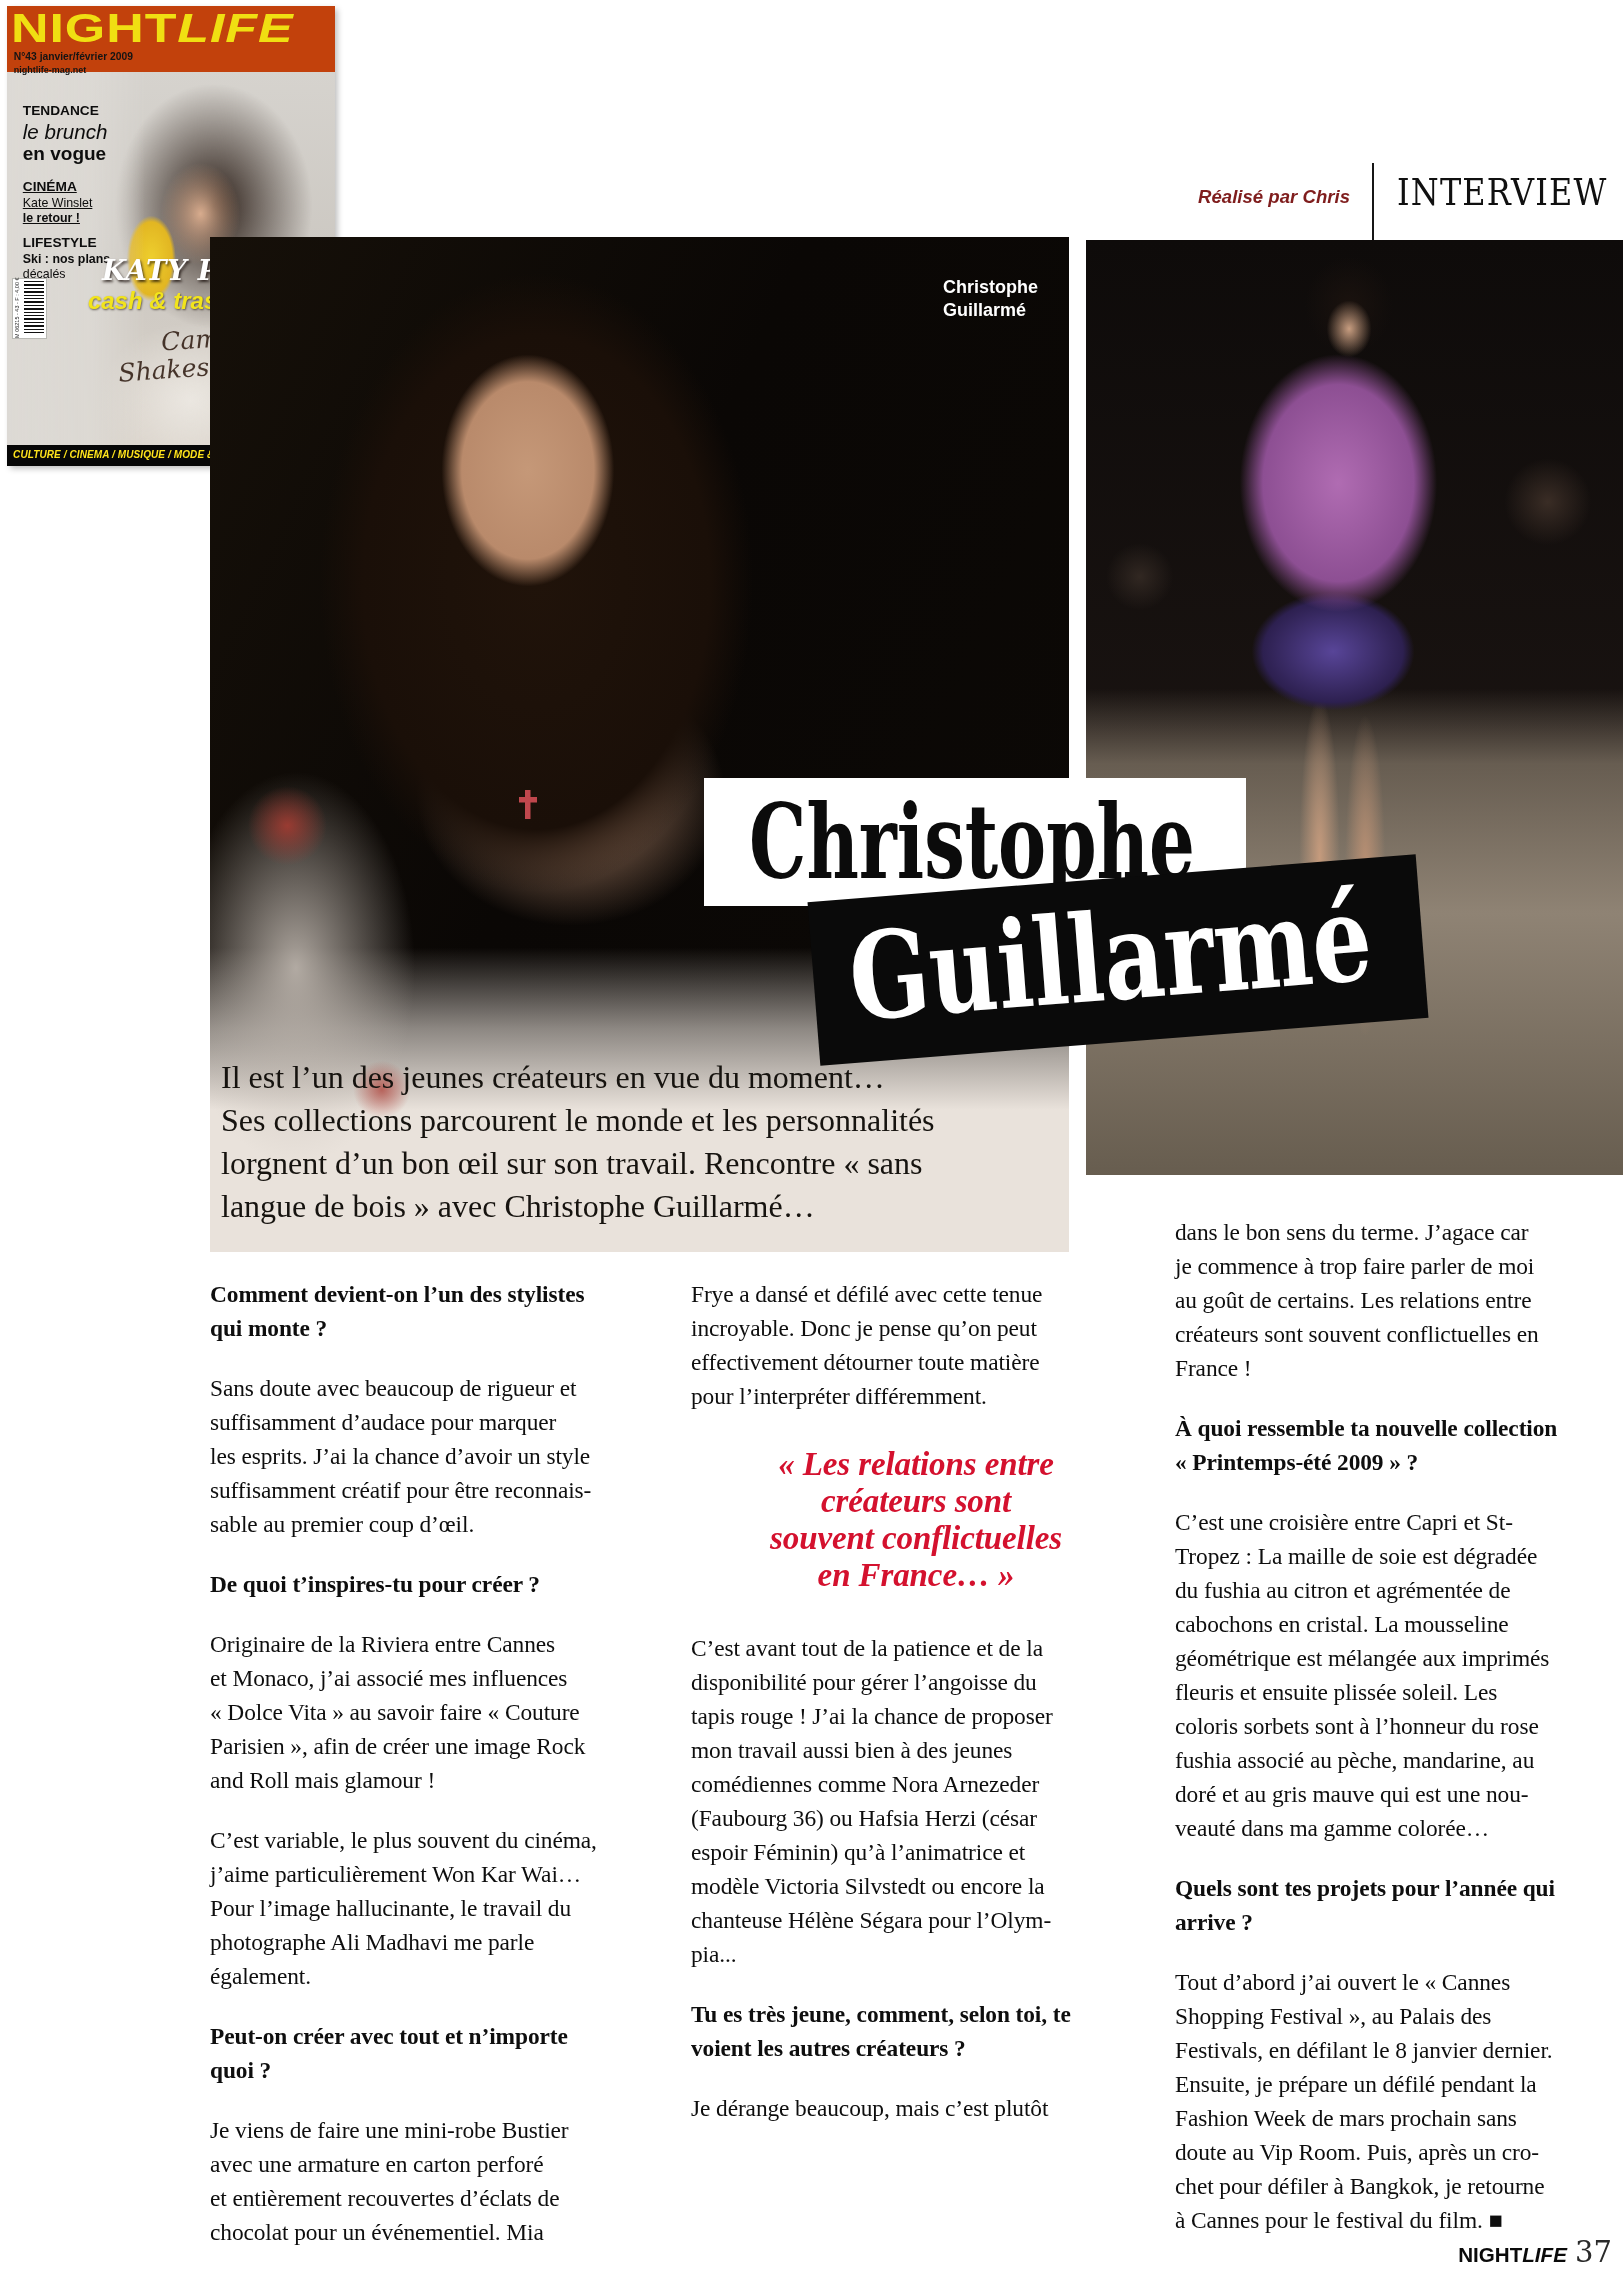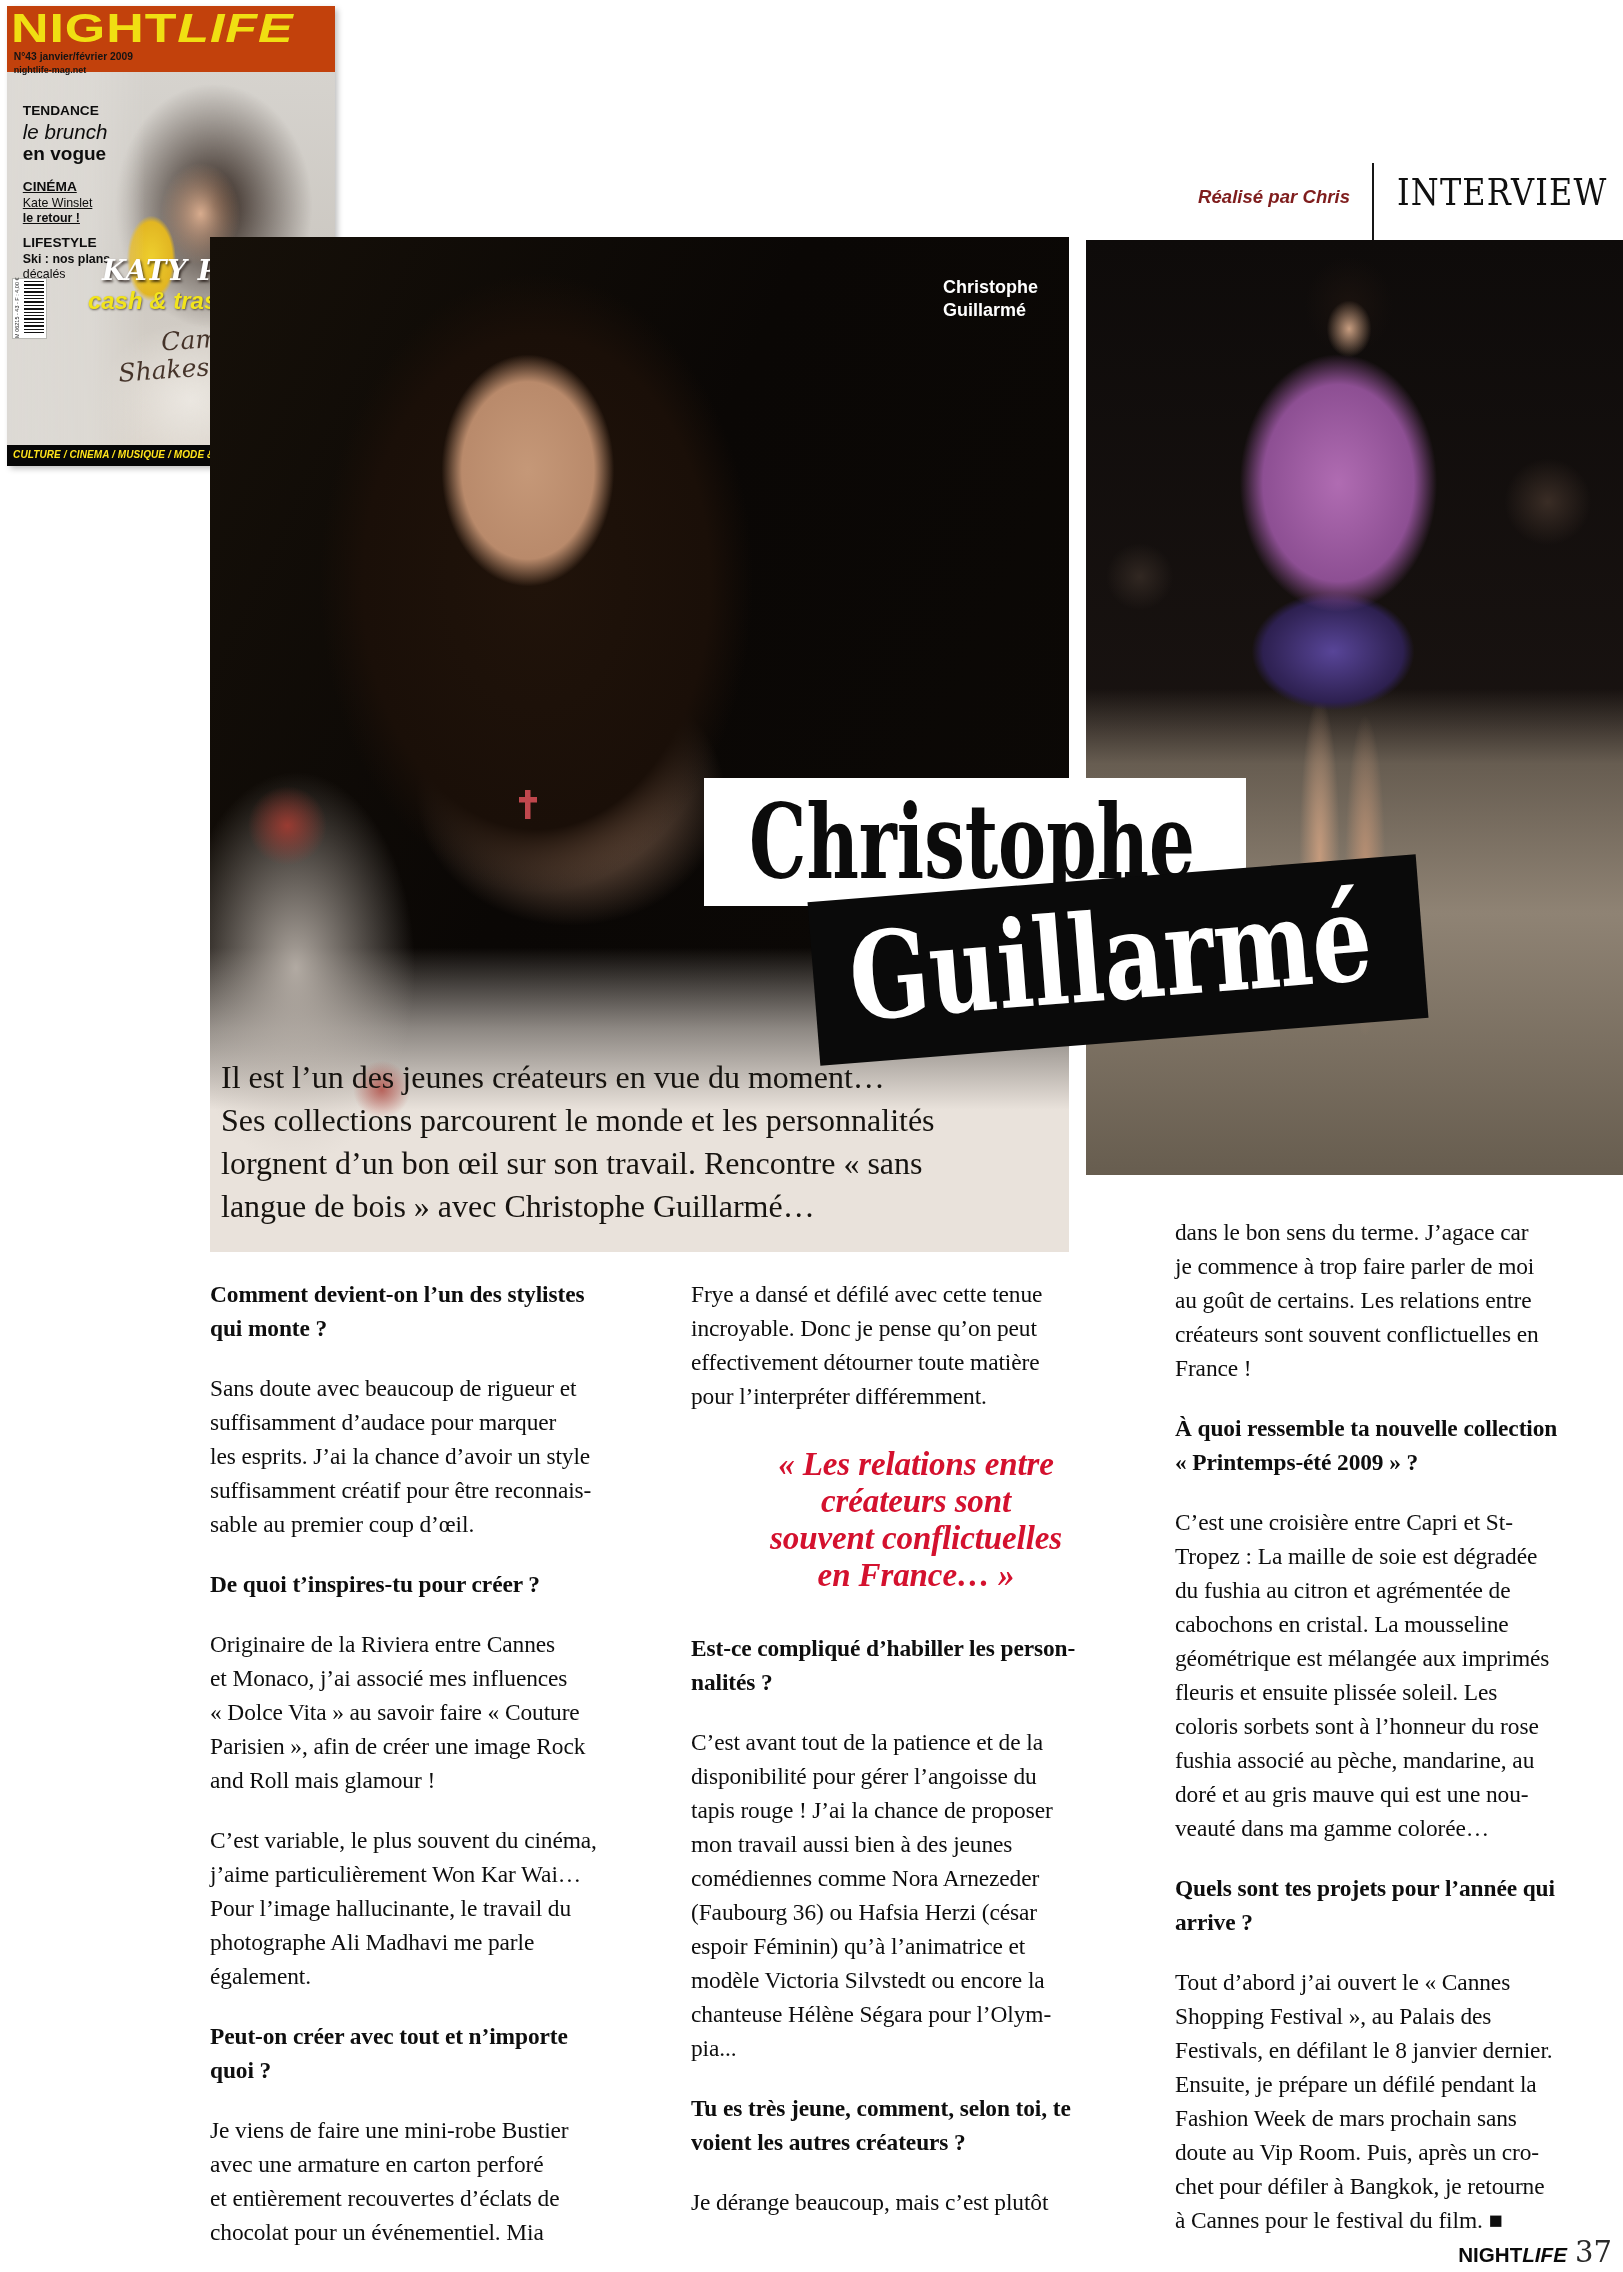--- a/index.html
+++ b/index.html
@@ -204,22 +204,20 @@
     </section>
   <section class="col col2">
       <p class="blk a">Frye a dansé et défilé avec cette tenue
 incroyable. Donc je pense qu’on peut
 effectivement détourner toute matière
 pour l’interpréter différemment.</p>
       <p class="blk quote">« Les relations entre
 créateurs sont
 souvent conflictuelles
 en France… »</p>
-      <p class="blk q">Est-ce compliqué d’habiller les person-
-nalités ?</p>
       <p class="blk a">C’est avant tout de la patience et de la
 disponibilité pour gérer l’angoisse du
 tapis rouge ! J’ai la chance de proposer
 mon travail aussi bien à des jeunes
 comédiennes comme Nora Arnezeder
 (Faubourg 36) ou Hafsia Herzi (césar
 espoir Féminin) qu’à l’animatrice et
 modèle Victoria Silvstedt ou encore la
 chanteuse Hélène Ségara pour l’Olym-
 pia...</p>

